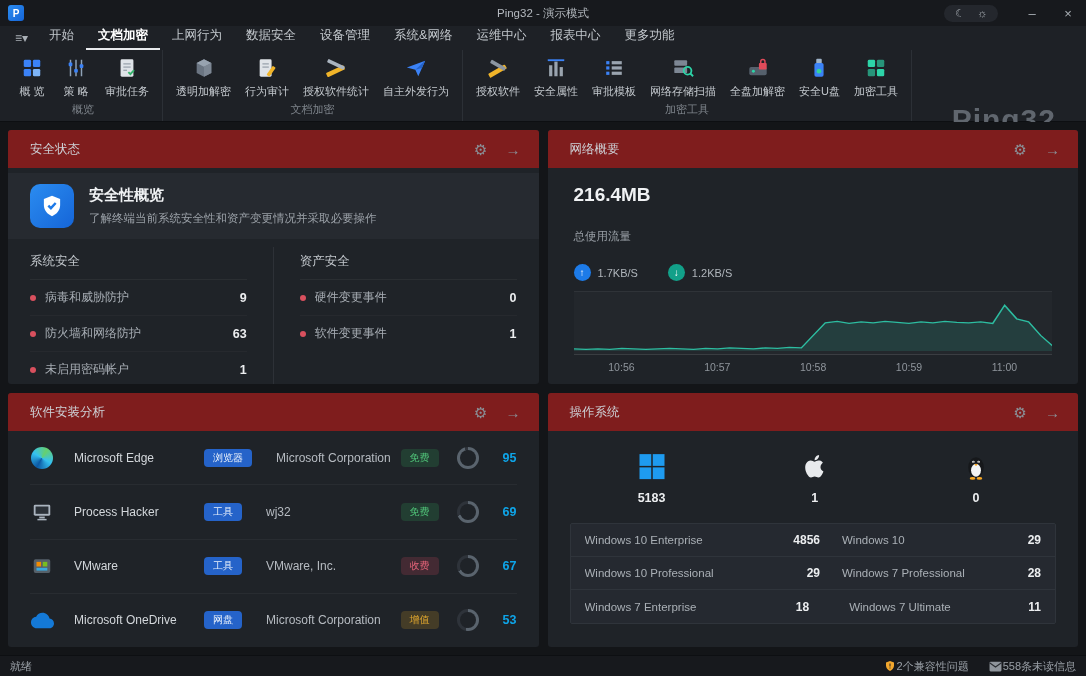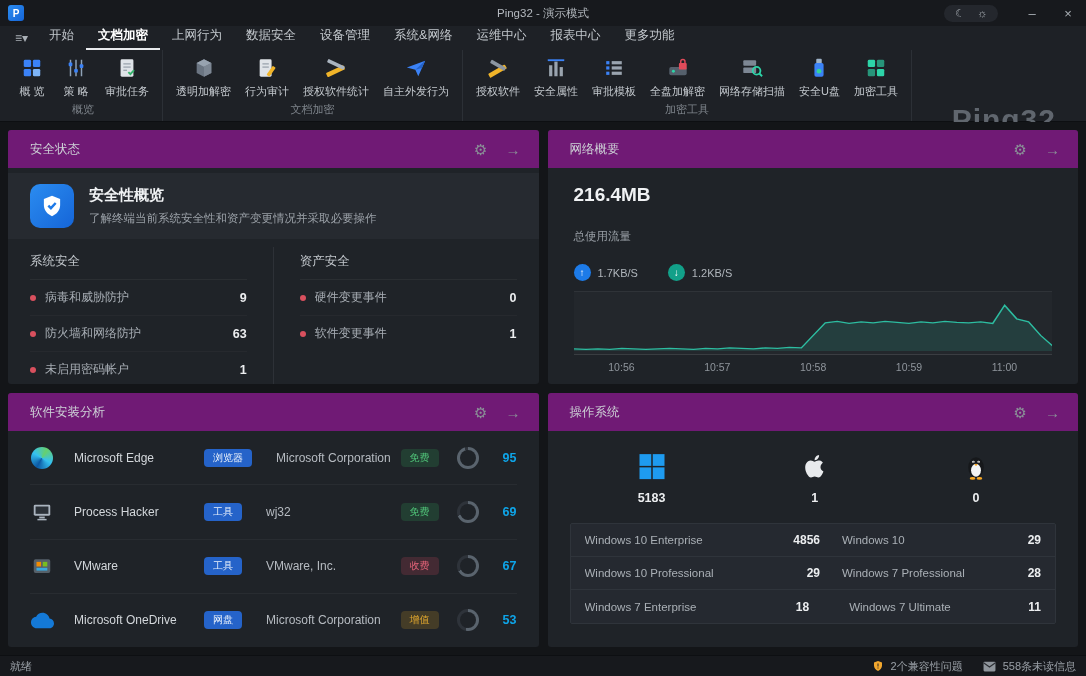--- a/index.html
+++ b/index.html
@@ -32,21 +32,21 @@
   .rbtn { display:flex; flex-direction:column; align-items:center; justify-content:center; gap:4px; padding:2px 7px; min-width:44px; }
   .ricon { height:24px; display:flex; align-items:center; justify-content:center; }
   .rlabel { font-size:11px; color:#c3c8cd; white-space:nowrap; }
   .rgroup-label { text-align:center; font-size:11px; color:#7d838a; padding:1px 0 4px; }
   .ribbon-logo { position:absolute; right:30px; top:13px; font-size:30px; font-weight:bold; color:#60666e; letter-spacing:1px;margin-top:40px; }
 
   
   .main { position:absolute; top:122px; left:0; right:0; bottom:21px; background:#131518; padding:8px;
     display:grid; grid-template-columns:1fr 1fr; grid-template-rows:1fr 1fr; gap:9px; }
   .panel { background:#1f2328; border-radius:3px; overflow:hidden; display:flex; flex-direction:column; }
-  .phead { height:38px; background:#701a75; display:flex; align-items:center; padding:0 18px 0 22px; flex:none; }
+  .phead { height:38px; background:#7f1d1d; display:flex; align-items:center; padding:0 18px 0 22px; flex:none; }
   .ptitle { font-size:12.5px; color:#cdd1d6; }
   .picons { margin-left:auto; display:flex; gap:18px; color:#8a9097; font-size:15px; line-height:1; }
 
   
   .sec-hero { margin-top:5px; padding:11px 22px; background:#262a30; display:flex; gap:15px; align-items:center; }
   .shield-badge { width:44px; height:44px; border-radius:10px; background:linear-gradient(135deg,#2b8cf0,#1565d8);
     display:flex; align-items:center; justify-content:center; flex:none; }
   .sec-hero-title { font-size:15px; font-weight:bold; color:#f0f2f4; }
   .sec-hero-sub { font-size:11.5px; color:#9aa0a7; margin-top:6px; }
   .sec-cols { flex:1; display:flex; padding:8px 22px 4px; }
@@ -101,21 +101,21 @@
   .os-trow { display:grid; grid-template-columns:1.15fr 56px 1fr 40px; column-gap:22px; align-items:center;
     height:33px; padding:0 14px; border-bottom:1px solid #2f343b; }
   .os-trow:last-child { border-bottom:none;gap:40px; }
   .os-name { font-size:11.5px; color:#aab0b6; white-space:nowrap; overflow:hidden; }
   .os-num { font-size:12px; color:#eceef0; text-align:right; font-weight:bold; }
 
   
   .statusbar { position:absolute; left:0; right:0; bottom:0; height:21px; background:#17191d; border-top:1px solid #0d0f12;
     display:flex; align-items:center; padding:0 10px; font-size:11px; color:#9aa0a7; }
   .status-right { margin-left:auto; display:flex; gap:20px; align-items:center; }
-  .status-item { display:flex; align-items:center; gap:7px;text-align:right; }
+  .status-item { display:flex; align-items:center; gap:1px;text-align:right; }
 </style>
 </head>
 <body>
 
 <div class="titlebar">
   <span class="app-icon">P</span>
   <span class="tb-title">Ping32 - 演示模式</span>
   <div class="tb-controls">
     <span class="tb-pill">
       <span>☾</span>
@@ -271,38 +271,38 @@
                 <rect x="9.5" y="10.2" width="11" height="3.5"></rect>
                 <rect x="9.5" y="16" width="11" height="3.5"></rect>
               </g>
             </svg>
         </span>
         <span class="rlabel">审批模板</span>
       </div>
       <div class="rbtn">
         <span class="ricon">
           <svg width="22" height="22" viewBox="0 0 24 24">
+              <rect x="2.5" y="3.5" width="14" height="6" rx="1" fill="#7d8794"></rect>
+              <rect x="2.5" y="11.5" width="14" height="6" rx="1" fill="#7d8794"></rect>
+              <circle cx="17" cy="15" r="4.2" fill="none" stroke="#2dd4a8" stroke-width="2"></circle>
+              <line x1="20" y1="18" x2="23" y2="21" stroke="#2dd4a8" stroke-width="2"></line>
+            </svg>
+        </span>
+        <span class="rlabel">网络存储扫描</span>
+      </div>
+      <div class="rbtn">
+        <span class="ricon">
+          <svg width="22" height="22" viewBox="0 0 24 24">
               <rect x="2.5" y="11" width="19" height="9" rx="2" fill="#55606c"></rect>
               <circle cx="7" cy="15.5" r="1.6" fill="#2dd4a8"></circle>
               <path d="M15 7V5a2.3 2.3 0 0 1 4.6 0v2" stroke="#e14b5a" stroke-width="1.6" fill="none"></path>
               <rect x="13" y="6.5" width="8.5" height="7" rx="1" fill="#e14b5a"></rect>
             </svg>
         </span>
         <span class="rlabel">全盘加解密</span>
-      </div>
-      <div class="rbtn">
-        <span class="ricon">
-          <svg width="22" height="22" viewBox="0 0 24 24">
-              <rect x="2.5" y="3.5" width="14" height="6" rx="1" fill="#7d8794"></rect>
-              <rect x="2.5" y="11.5" width="14" height="6" rx="1" fill="#7d8794"></rect>
-              <circle cx="17" cy="15" r="4.2" fill="none" stroke="#2dd4a8" stroke-width="2"></circle>
-              <line x1="20" y1="18" x2="23" y2="21" stroke="#2dd4a8" stroke-width="2"></line>
-            </svg>
-        </span>
-        <span class="rlabel">网络存储扫描</span>
       </div>
       <div class="rbtn">
         <span class="ricon">
           <svg width="22" height="22" viewBox="0 0 24 24">
               <rect x="9" y="2" width="6" height="5" rx="1" fill="#9fb3c8"></rect>
               <rect x="7" y="6.5" width="10" height="15" rx="2" fill="#3b82f6"></rect>
               <circle cx="12" cy="15.5" r="2.6" fill="#34d399"></circle>
             </svg>
         </span>
         <span class="rlabel">安全U盘</span>

